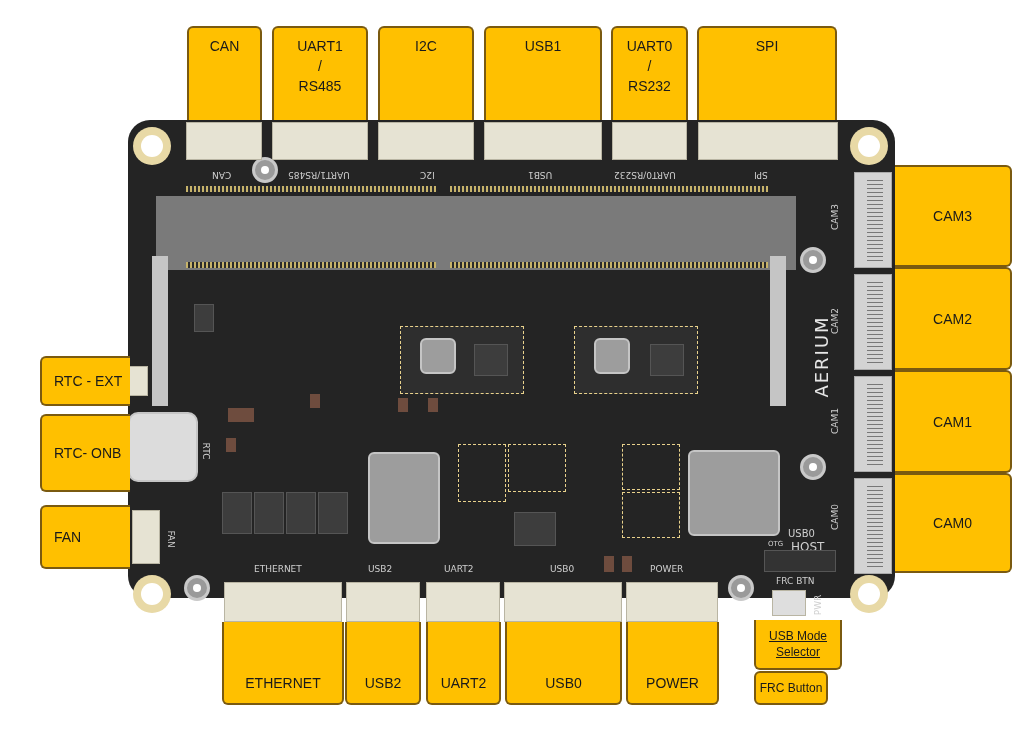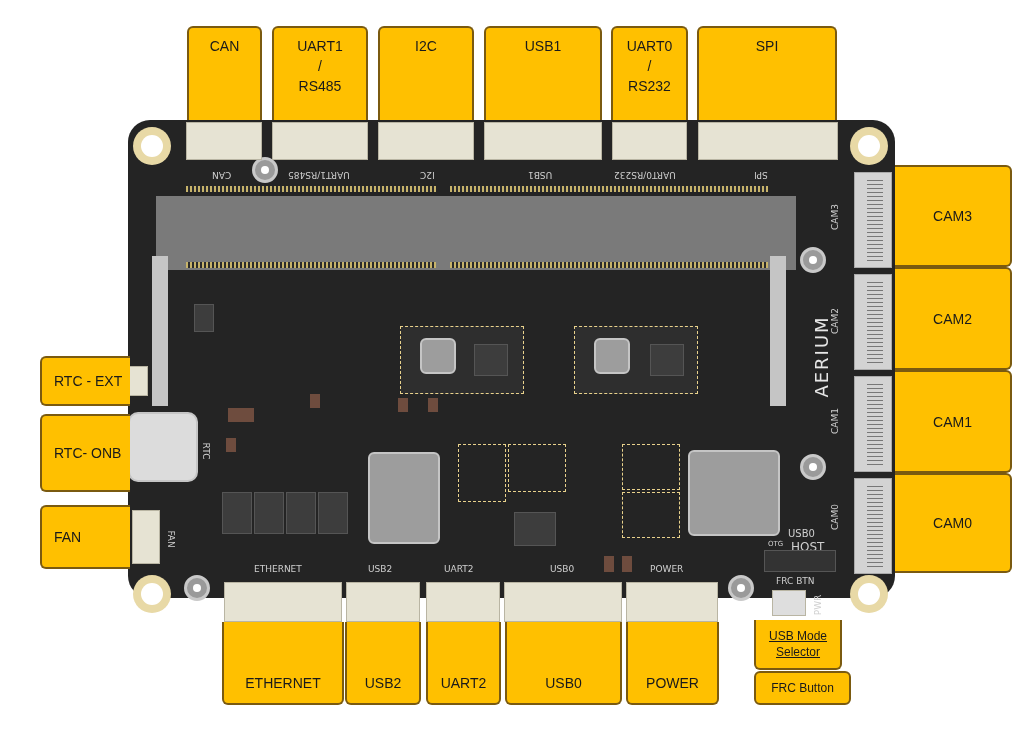--- a/index.html
+++ b/index.html
@@ -179,15 +179,15 @@
 <div class="callout bottom" style="left:505px;top:622px;width:117px;height:83px;">
   <span>USB0</span>
 </div>
 <div class="callout bottom" style="left:626px;top:622px;width:93px;height:83px;">
   <span>POWER</span>
 </div>
 
 <div class="callout small" style="left:754px;top:620px;width:88px;height:50px;border-top:none;border-radius:0 0 6px 6px;display:flex;align-items:center;justify-content:center;">
   <span style="display:block;width:70px;text-decoration:underline;">USB Mode Selector</span>
 </div>
-<div class="callout small" style="left:754px;top:671px;width:97px;height:34px;display:flex;align-items:center;justify-content:center;">
+<div class="callout small" style="left:754px;top:671px;width:74px;height:34px;display:flex;align-items:center;justify-content:center;">
   <span>FRC Button</span>
 </div>
 
 </body></html>

